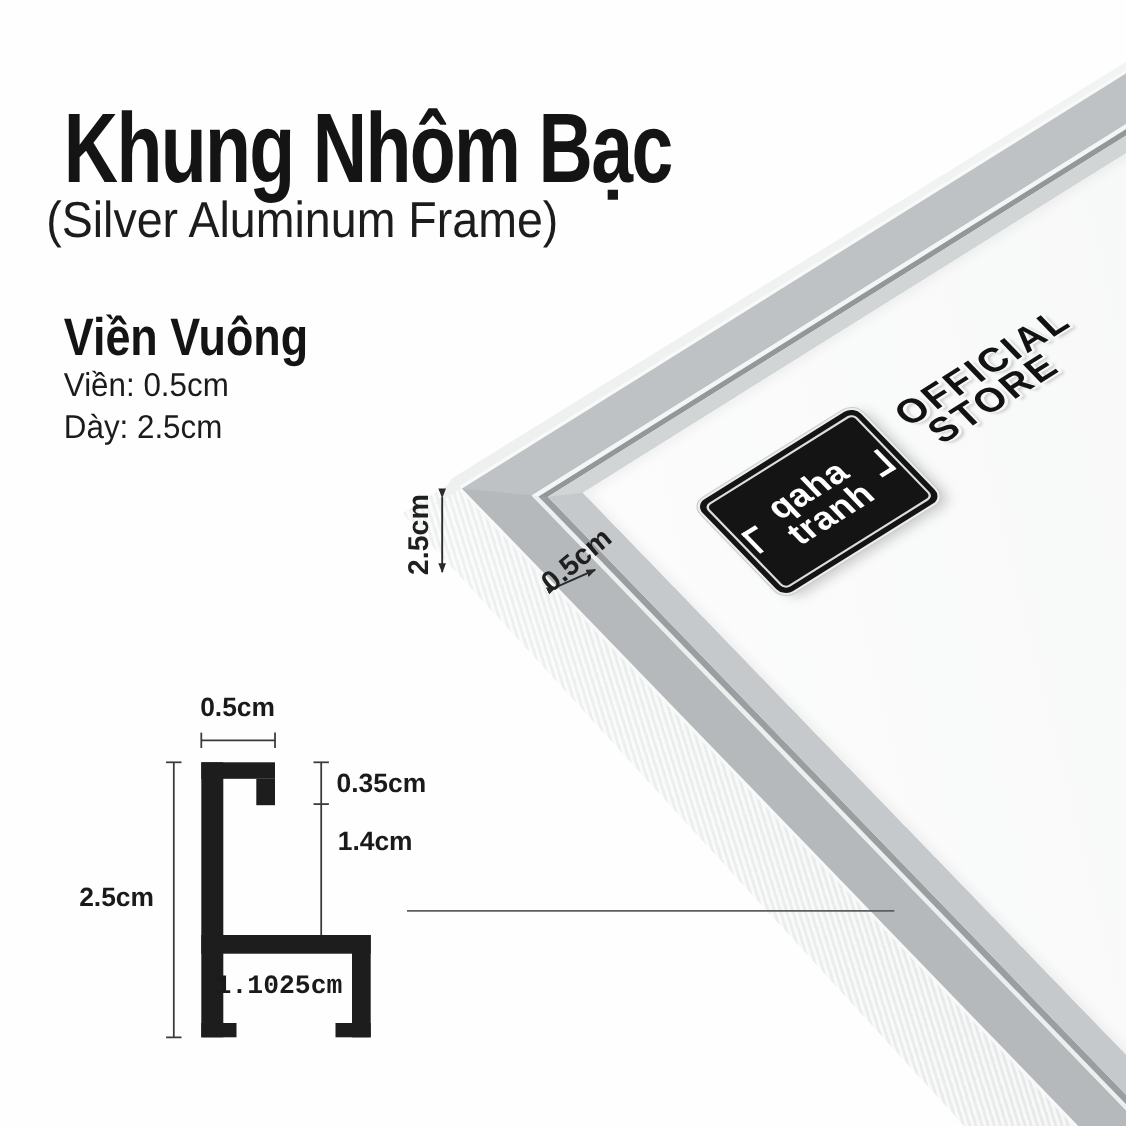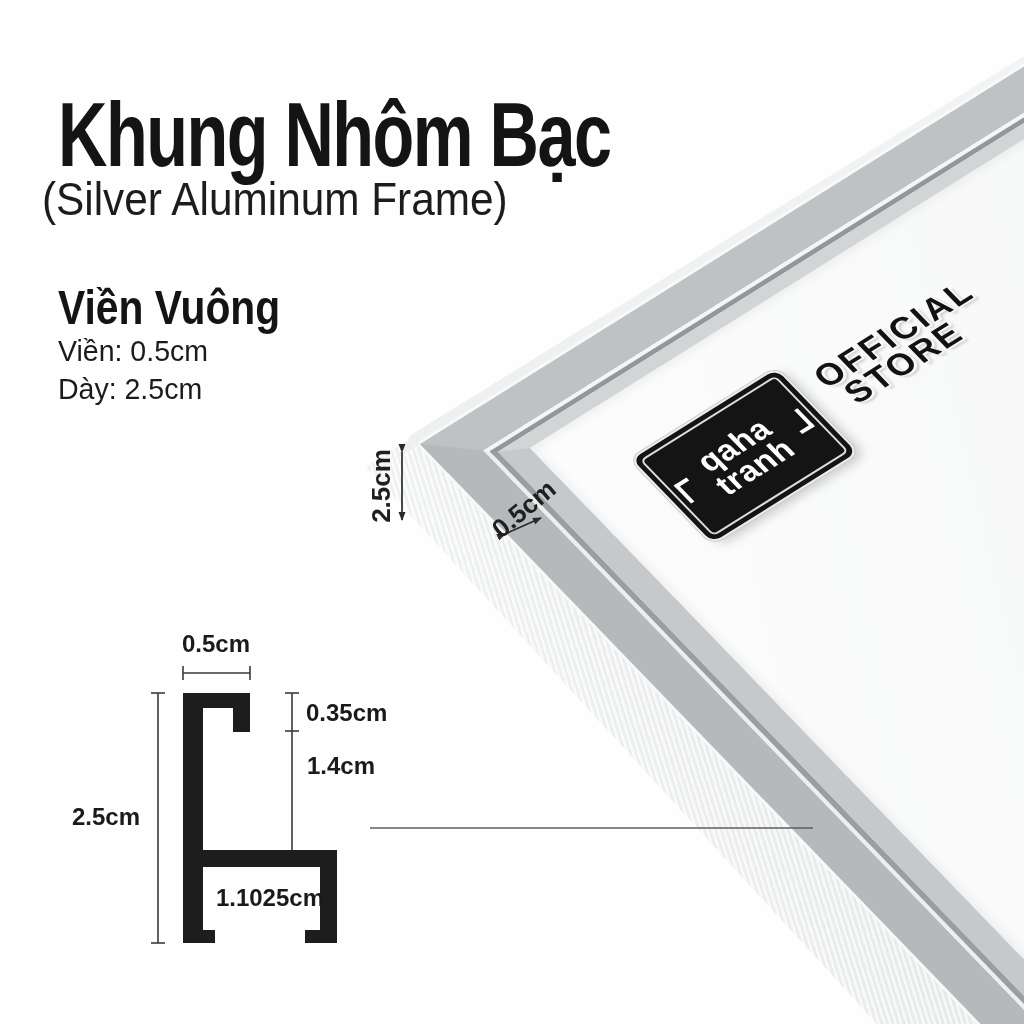--- a/index.html
+++ b/index.html
@@ -27,21 +27,21 @@
   .pf.botbar   { left:183px; top:850px; width:154px; height:17px; }
   .pf.rwall    { left:320px; top:850px; width:17px;  height:93px; }
   .pf.lfoot    { left:183px; top:930px; width:32px;  height:13px; }
   .pf.rfoot    { left:305px; top:930px; width:32px;  height:13px; }
 
   .dim-label { position:absolute; font-size:24px; font-weight:700; color:#1a1a1a; white-space:nowrap; }
   .d05    { left:180px; top:630px; width:72px; text-align:center; }
   .d25    { left:56px;  top:803px; width:84px; text-align:right; }
   .d035   { left:306px; top:699px; }
   .d14    { left:307px; top:752px; }
-  .d11025 { left:196px; top:884px; width:128px; text-align:right; }
+  .d11025 { left:196px; top:884px; width:128px; text-align:left;font-family:Liberation Mono, monospace; }
 
   
   .p-label { position:absolute; font-size:26px; font-weight:600; color:#1f1f1f; white-space:nowrap; }
   .p25 { left:381px; top:486px; transform:translate(-50%,-50%) rotate(-90deg); }
   .p05 { left:524px; top:509px; transform:translate(-50%,-50%) rotate(-40deg); }
 
   
   .photo-wrap { position:absolute; left:0; top:0; width:0; height:0;
                 transform:matrix(0.848,-0.530,0.695,0.719,420,444); }
   .side-left { position:absolute; left:-96px; top:-10px; width:96px; height:1500px;

